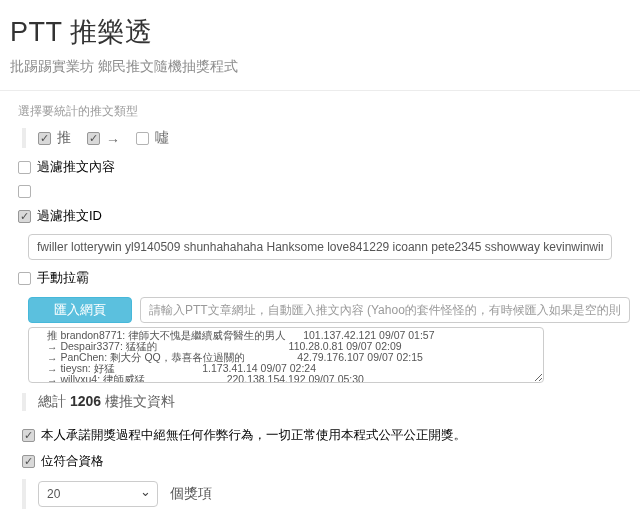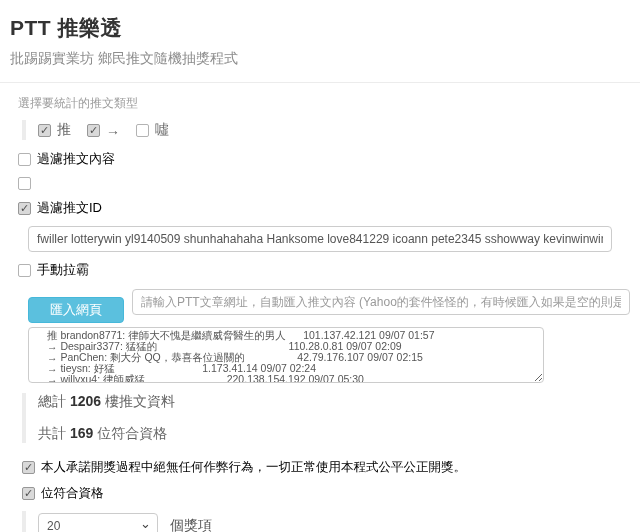--- a/index.html
+++ b/index.html
@@ -4,21 +4,21 @@
 <style>
   * { box-sizing: border-box; margin: 0; padding: 0; }
   html,body { width: 640px; height: 532px; }
   body {
     font-family: "Liberation Sans", "DejaVu Sans", sans-serif;
     background: #fff;
     color: #555;
     padding: 8px 10px 0 10px;
     overflow: hidden;
   }
-  .page-title { font-size: 21px; font-weight: 700; color: #333; margin: 6px 0 8px 0; letter-spacing: 0.5px; }
+  .page-title { font-size: 27px; font-weight: 400; color: #333; margin: 6px 0 8px 0; letter-spacing: 0.5px; }
   .page-subtitle { font-size: 14px; color: #8d8d8d; margin-bottom: 14px; }
   .divider { border: none; border-top: 1px solid #ececec; margin: 0 -10px 12px -10px; }
 
   .section-label { font-size: 12px; color: #9b9b9b; margin: 2px 0 8px 8px; }
 
   .indent-group { border-left: 4px solid #ececec; margin-left: 12px; padding-left: 12px; }
 
   .push-type-row { display: flex; align-items: center; gap: 16px; height: 20px; margin-bottom: 10px; }
   .push-type-option { display: flex; align-items: center; gap: 6px; font-size: 14px; color: #666; }
 
@@ -43,21 +43,21 @@
   }
   .text-input::placeholder { color: #9a9a9a; }
   .id-input { display: block; margin: 2px 0 4px 18px; width: 584px; }
 
   .import-row { display: flex; gap: 8px; margin: 10px 0 4px 18px; }
   .btn {
     background: #5bc0de; border: 1px solid #46b8da; color: #fff;
     border-radius: 4px; font-size: 13px; text-align: center; cursor: pointer;
     font-family: "Liberation Sans", "DejaVu Sans", sans-serif;
   }
-  .import-btn { width: 96px; height: 26px; flex: none; margin-top: 8px; }
+  .import-btn { width: 104px; height: 26px; flex: none; }
   .url-input { flex: 1; }
 
   .comments-box {
     display: block; margin: 4px 0 8px 18px; width: 516px; height: 56px;
     border: 1px solid #ccc; border-radius: 4px; color: #555;
     font-size: 10.5px; line-height: 11px; padding: 2px 18px;
     font-family: "Liberation Sans", "DejaVu Sans", sans-serif;
     white-space: pre; overflow: hidden; resize: both;
   }
 
@@ -136,25 +136,20 @@
 → PanChen: 剩大分 QQ，恭喜各位過關的                  42.79.176.107 09/07 02:15
 → tieysn: 好猛                              1.173.41.14 09/07 02:24
 → willyxu4: 律師威猛                            220.138.154.192 09/07 05:30</textarea>
 
 <div class="indent-group stats-group">
   <div class="stat-line">
     <span>總計</span>
     <b>1206</b>
     <span>樓推文資料</span>
   </div>
-  <div class="stat-line">
-    <span>共計</span>
-    <b>169</b>
-    <span>位符合資格</span>
-  </div>
 </div>
 
 <div class="check-row outer promise-row">
   <span class="cb" data-checked="true"></span>
   <span>本人承諾開獎過程中絕無任何作弊行為，一切正常使用本程式公平公正開獎。</span>
 </div>
 <div class="check-row outer multi-row">
   <span class="cb" data-checked="true"></span>
   <span>位符合資格</span>
 </div>

